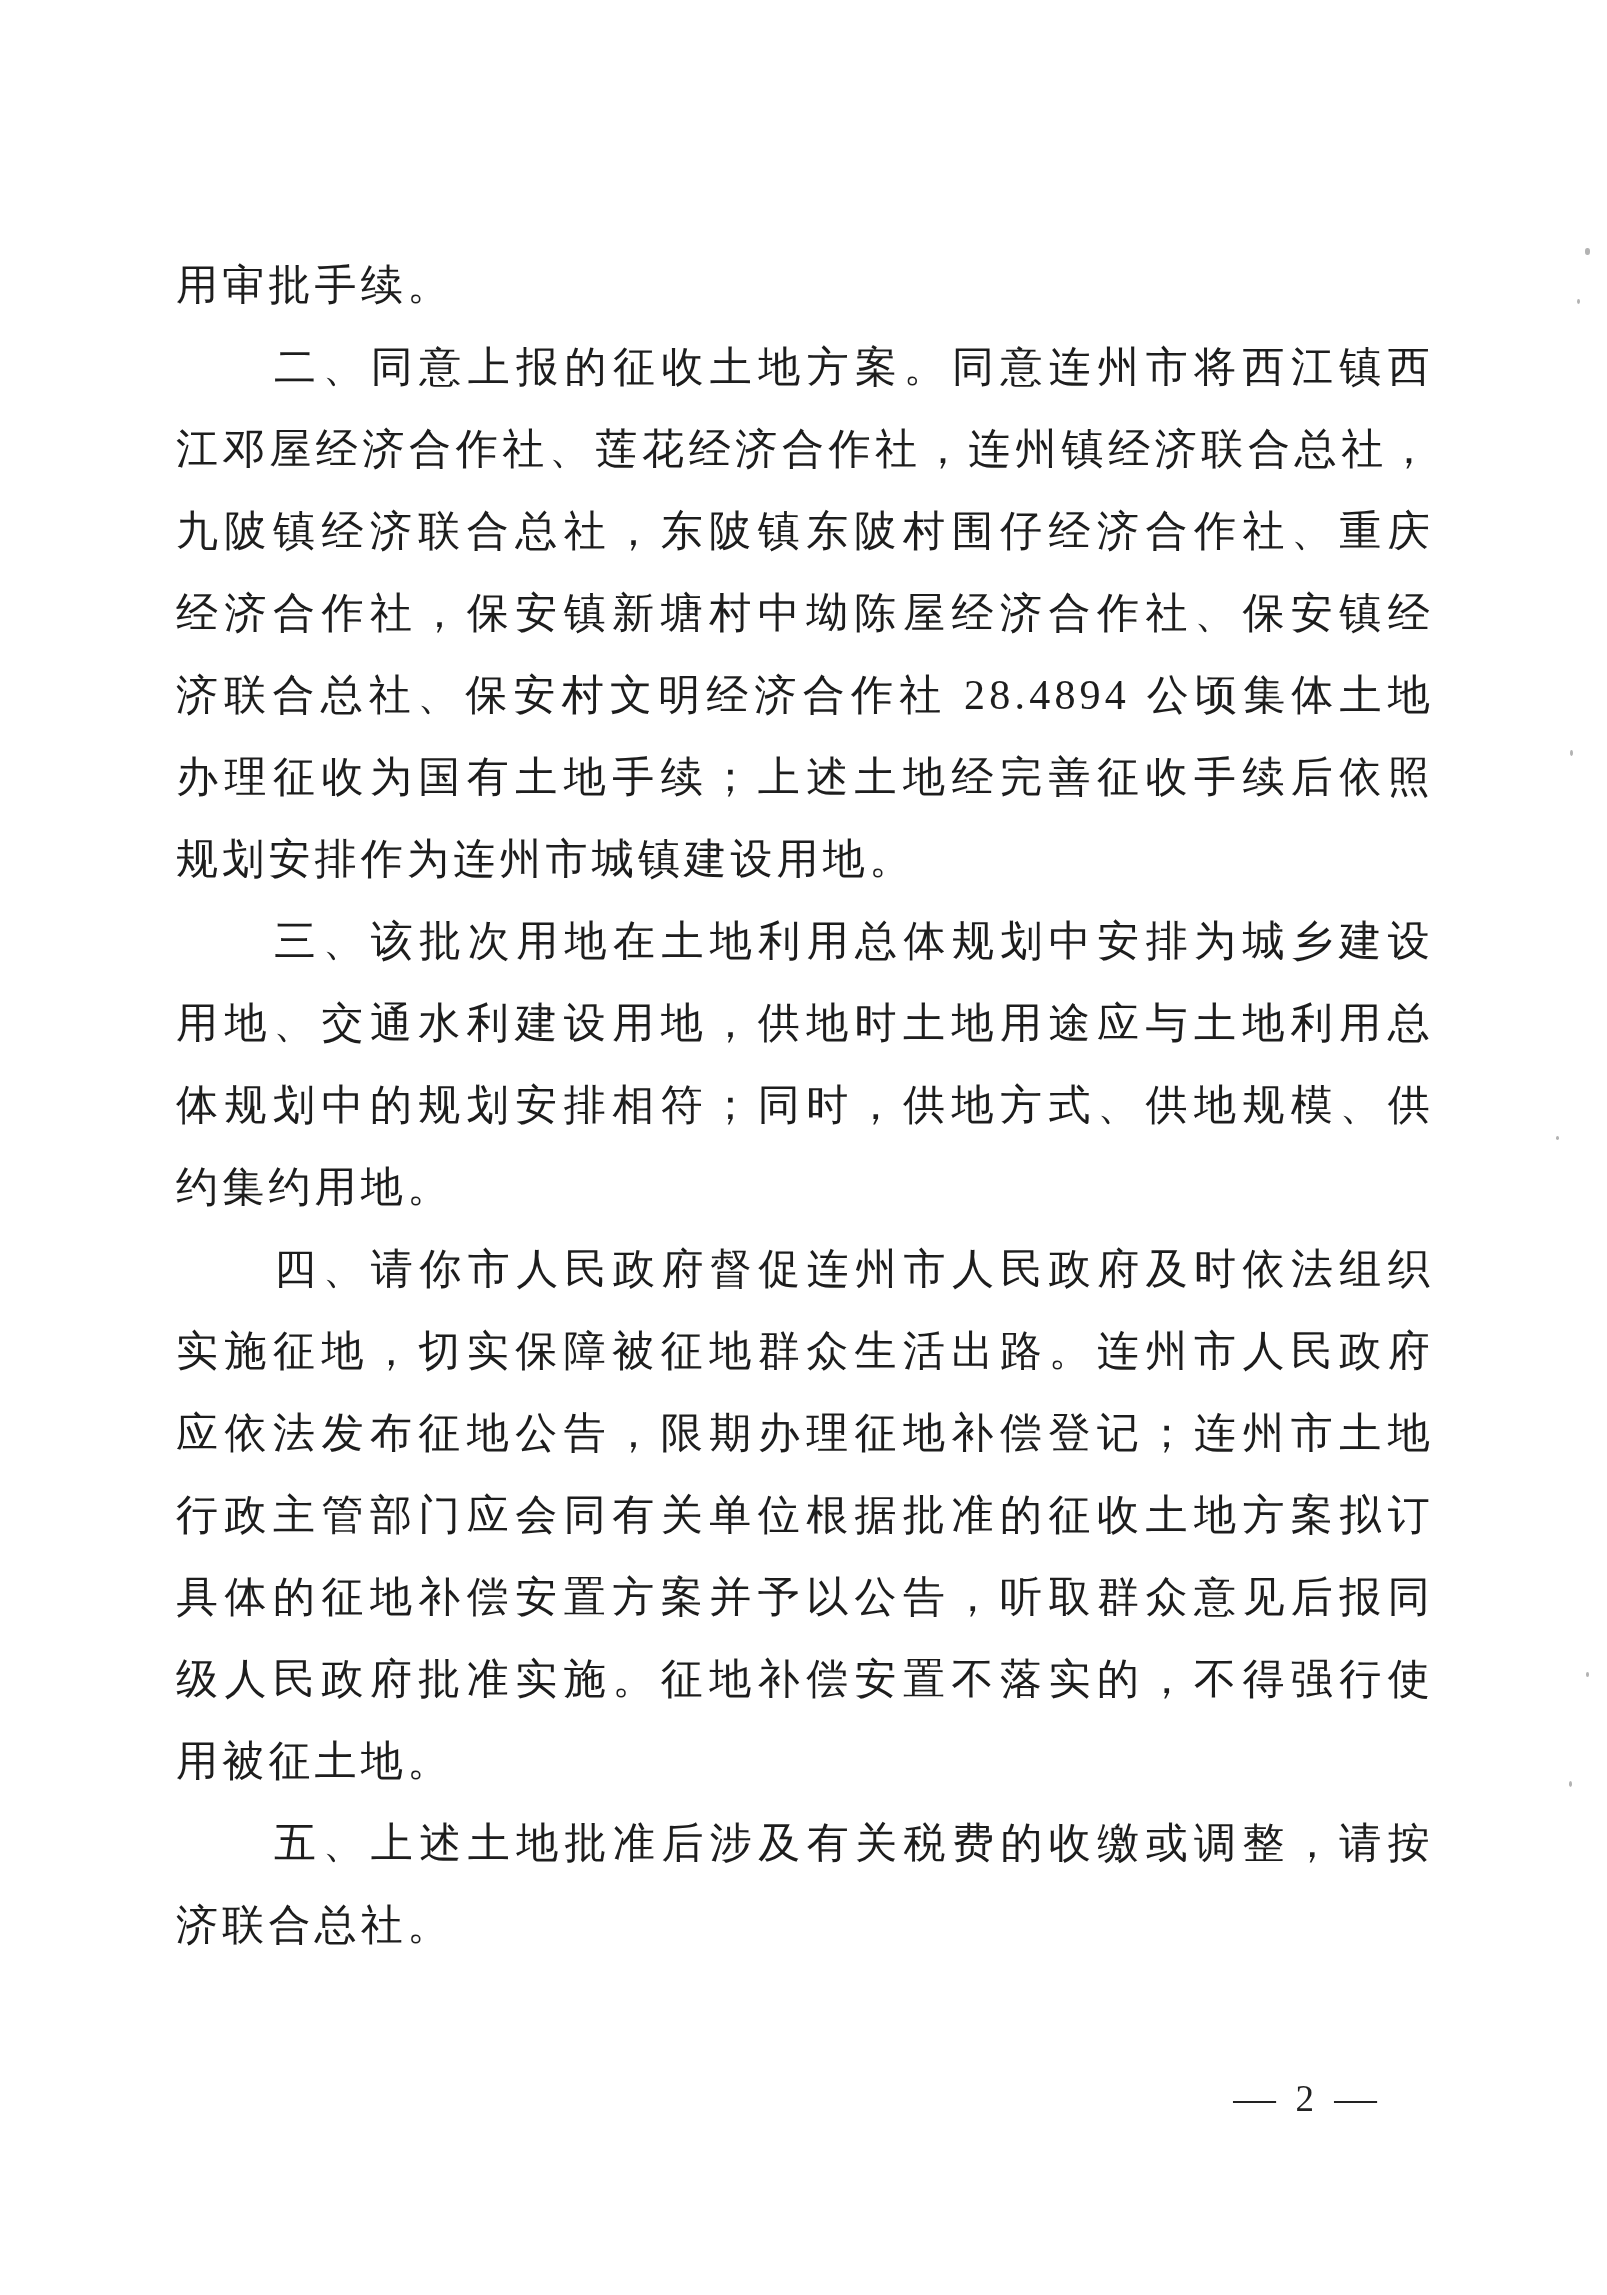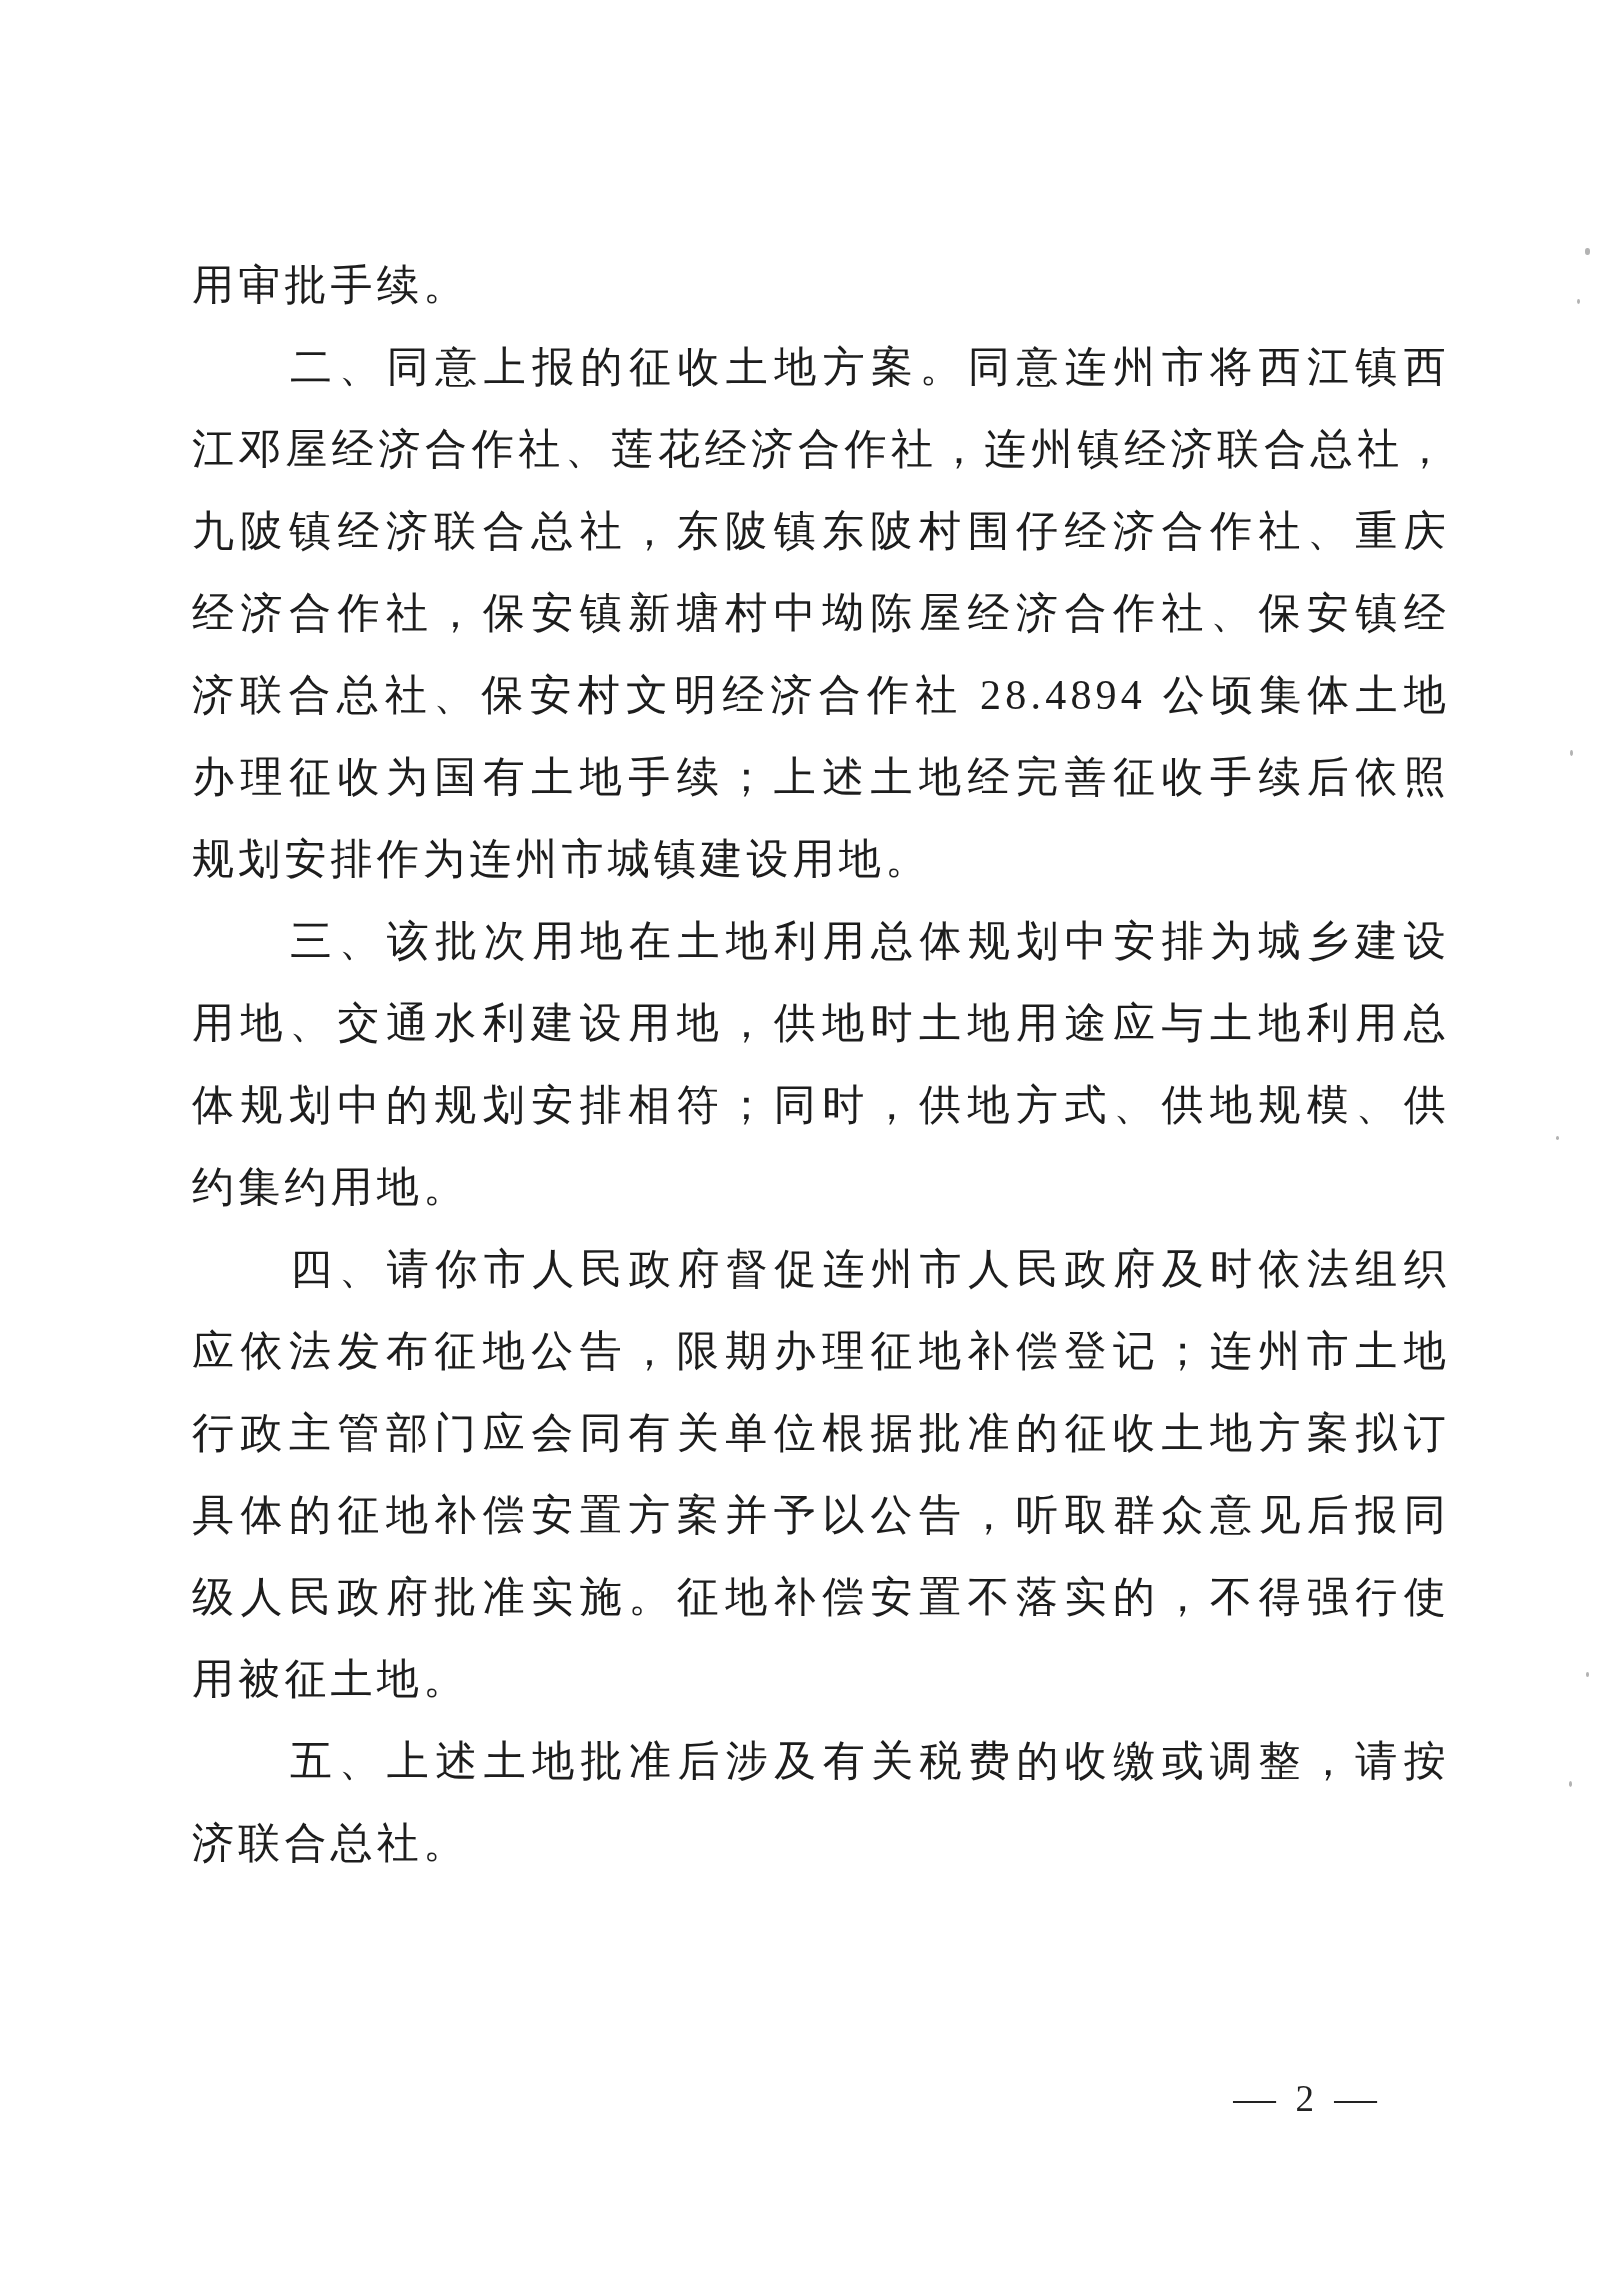--- a/index.html
+++ b/index.html
@@ -11,21 +11,21 @@
     position: relative;
     width: 1608px;
     height: 2295px;
     background: #ffffff;
     overflow: hidden;
     font-family: "Liberation Serif", serif;
     color: #1d1d1d;
   }
   .doc-body {
     position: absolute;
-    left: 192px;
+    left: 176px;
     top: 244px;
     width: 1258px;
   }
   .doc-line {
     font-size: 42px;
     line-height: 82px;
     letter-spacing: 0.10em;
     text-align: justify;
     text-align-last: justify;
     white-space: nowrap;
@@ -78,20 +78,21 @@
     <div class="doc-line">九陂镇经济联合总社，东陂镇东陂村围仔经济合作社、重庆</div>
     <div class="doc-line">经济合作社，保安镇新塘村中坳陈屋经济合作社、保安镇经</div>
     <div class="doc-line">济联合总社、保安村文明经济合作社 28.4894 公顷集体土地</div>
     <div class="doc-line">办理征收为国有土地手续；上述土地经完善征收手续后依照</div>
     <div class="doc-line short">规划安排作为连州市城镇建设用地。</div>
     <div class="doc-line indent">三、该批次用地在土地利用总体规划中安排为城乡建设</div>
     <div class="doc-line">用地、交通水利建设用地，供地时土地用途应与土地利用总</div>
     <div class="doc-line">体规划中的规划安排相符；同时，供地方式、供地规模、供</div>
     <div class="doc-line short">约集约用地。</div>
     <div class="doc-line indent">四、请你市人民政府督促连州市人民政府及时依法组织</div>
+    <div class="doc-line">实施征地，切实保障被征地群众生活出路。连州市人民政府</div>
     <div class="doc-line">应依法发布征地公告，限期办理征地补偿登记；连州市土地</div>
     <div class="doc-line">行政主管部门应会同有关单位根据批准的征收土地方案拟订</div>
     <div class="doc-line">具体的征地补偿安置方案并予以公告，听取群众意见后报同</div>
     <div class="doc-line">级人民政府批准实施。征地补偿安置不落实的，不得强行使</div>
     <div class="doc-line short">用被征土地。</div>
     <div class="doc-line indent">五、上述土地批准后涉及有关税费的收缴或调整，请按</div>
     <div class="doc-line short">济联合总社。</div>
   </div>
 
   <div class="page-footer">

